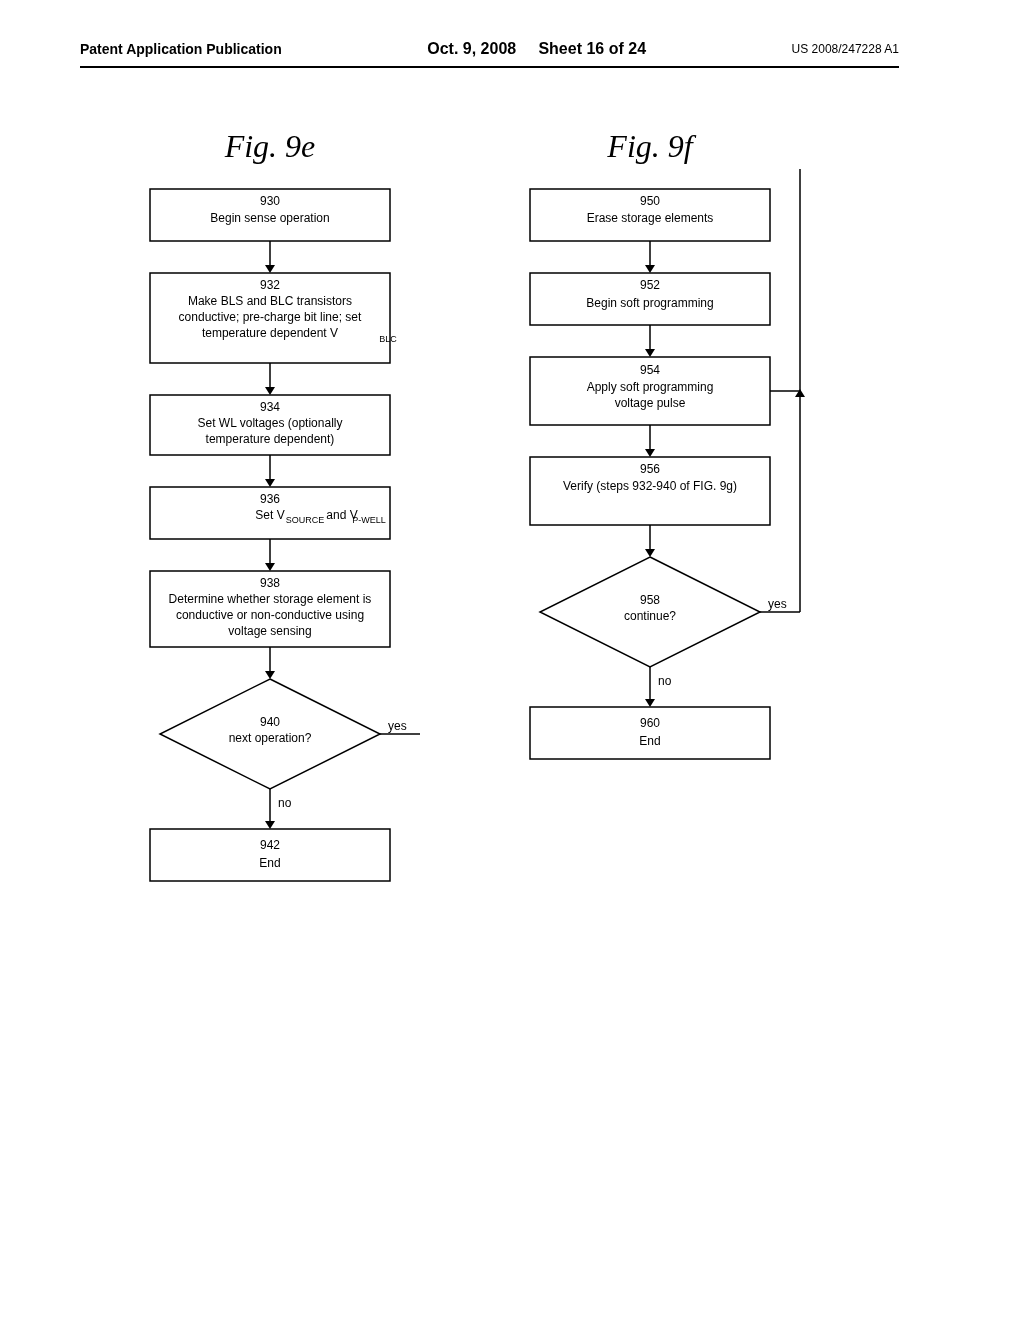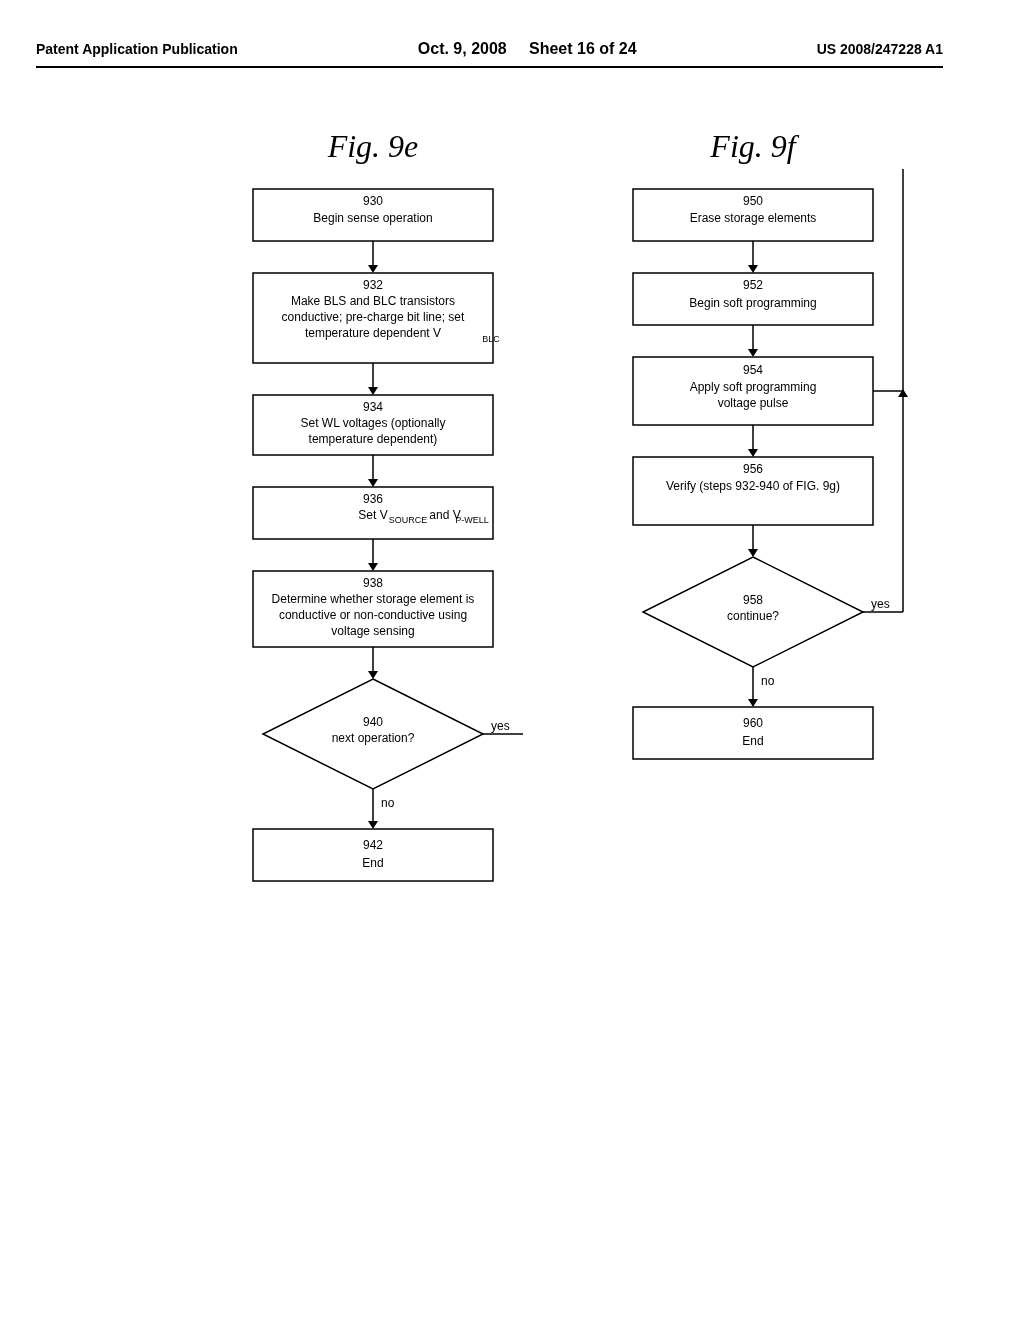--- a/index.html
+++ b/index.html
@@ -9,45 +9,45 @@
       background: #fff;
       font-family: Arial, Helvetica, sans-serif;
       font-size: 13px;
       color: #000;
       overflow: hidden;
     }
     .page {
       width: 979px;
       height: 1320px;
       position: relative;
-      padding: 40px 36px;
+      padding: 40px 80px;
     }
     .header {
       display: flex;
       justify-content: space-between;
       align-items: center;
       border-bottom: 2px solid #000;
       padding-bottom: 8px;
       margin-bottom: 10px;
     }
     .header-left {
       font-size: 14px;
       font-weight: bold;
     }
     .header-center {
       font-size: 16px;
       font-weight: bold;
     }
     .header-right {
-      font-size: 14px;
-      font-weight: bold;
+      font-size: 12px;
+      font-weight: normal;
     }
     .diagrams-container {
       display: flex;
-      justify-content: flex-end;
+      justify-content: flex-start;
       align-items: flex-start;
       margin-top: 60px;
     }
     .diagram {
       display: flex;
       flex-direction: column;
       align-items: center;
       width: 380px;
     }
     .diagram-title {

